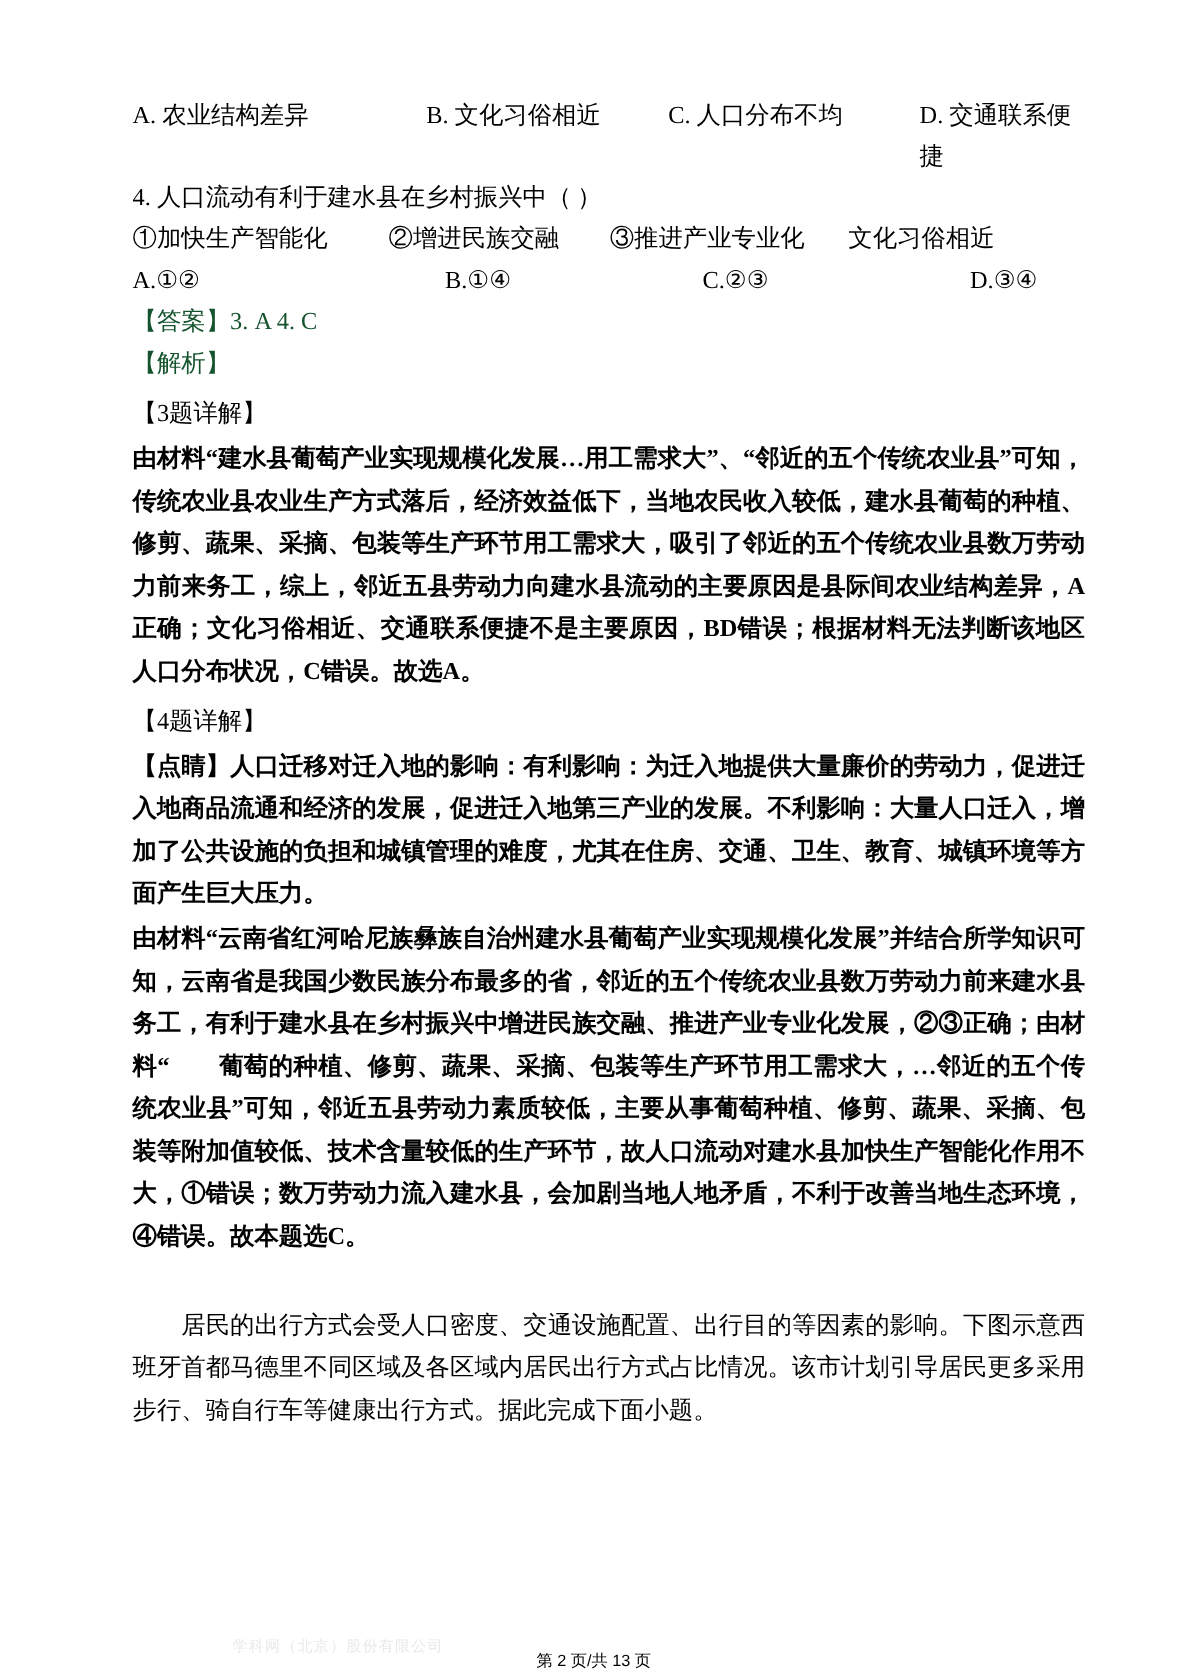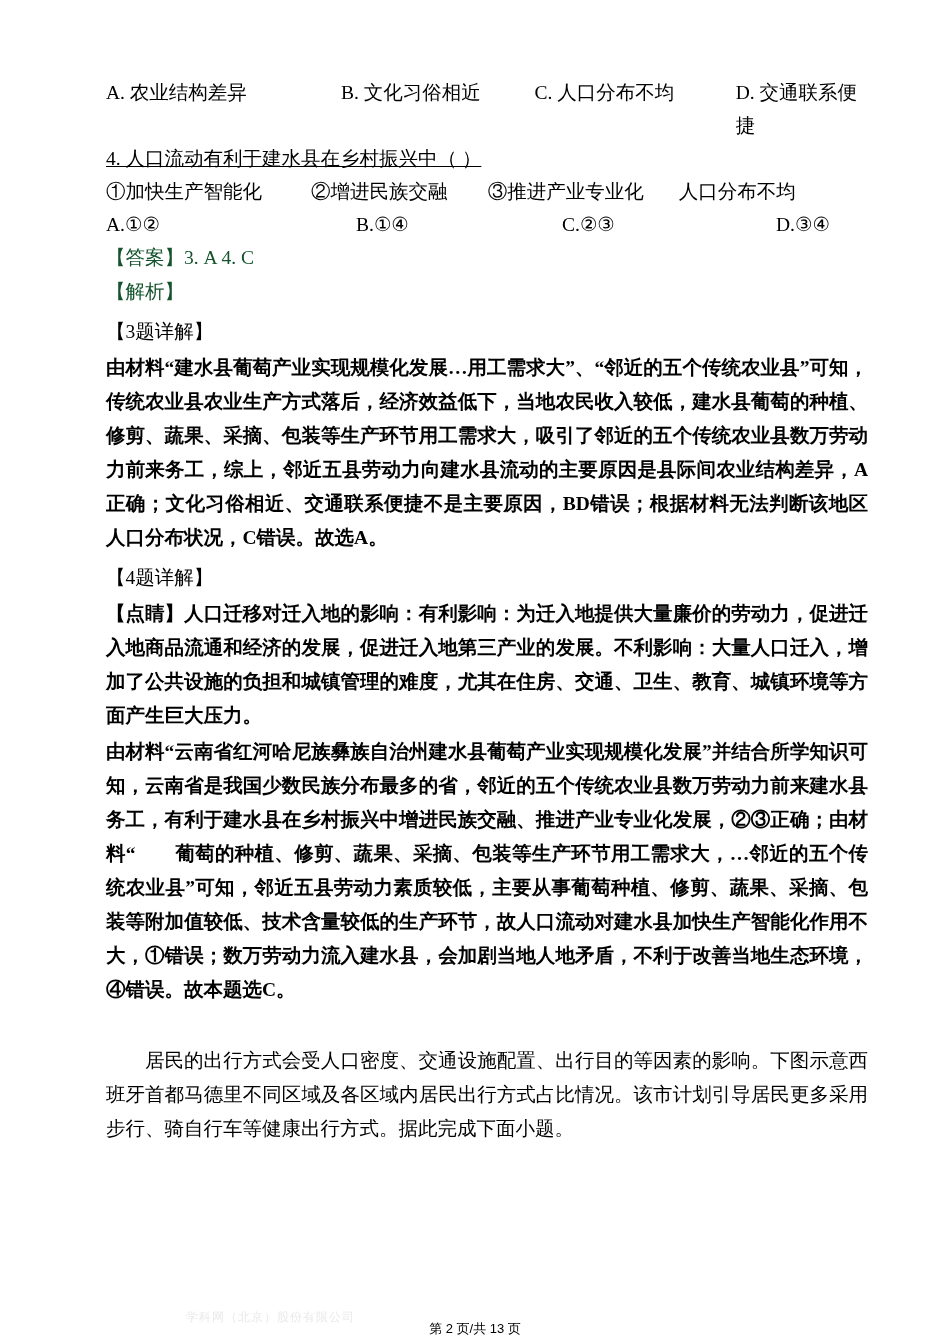--- a/index.html
+++ b/index.html
@@ -39,21 +39,20 @@
     display: inline-block;
   }
   .w1 { width: 250px; }
   .w2 { width: 206px; }
   .w3 { width: 214px; }
   .w4 { width: auto; }
 
   .q-head {
     font-size: 19.5px;
     line-height: 33px;
-    text-decoration: underline;
   }
   .circ-row {
     font-size: 19.5px;
     line-height: 33px;
   }
   .circ-row .c1 { display:inline-block; width: 200px; }
   .circ-row .c2 { display:inline-block; width: 172px; font-family: Liberation Serif, serif; }
   .circ-row .c3 { display:inline-block; width: 186px; }
   .circ-row .c4 { display:inline-block; }
 
@@ -113,21 +112,21 @@
     <span class="w3">C. 人口分布不均</span>
     <span class="w4">D. 交通联系便捷</span>
   </div>
 
   <div class="q-head">4. 人口流动有利于建水县在乡村振兴中（    ）</div>
 
   <div class="circ-row">
     <span class="c1">①加快生产智能化</span>
     <span class="c2">②增进民族交融</span>
     <span class="c3">③推进产业专业化</span>
-    <span class="c4">人口分布不均</span>
+    <span class="c4">文化习俗相近</span>
   </div>
 
   <div class="opts-row">
     <span class="w1">A.①②</span>
     <span class="w2">B.①④</span>
     <span class="w3">C.②③</span>
     <span class="w4">D.③④</span>
   </div>
 
   <div class="ans">【答案】3. A    4. C</div>

